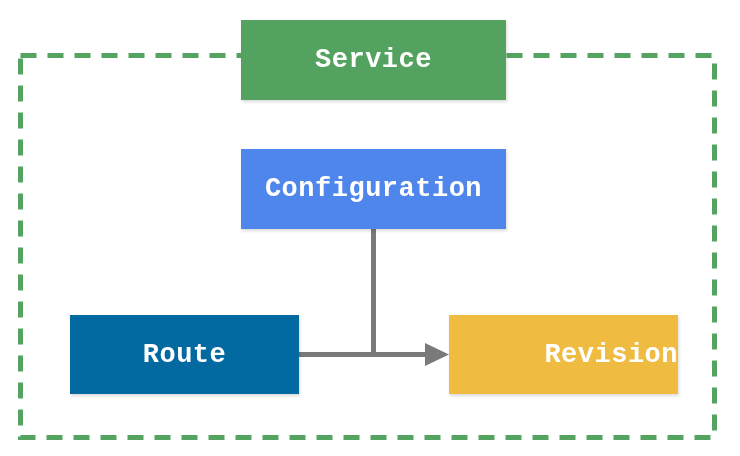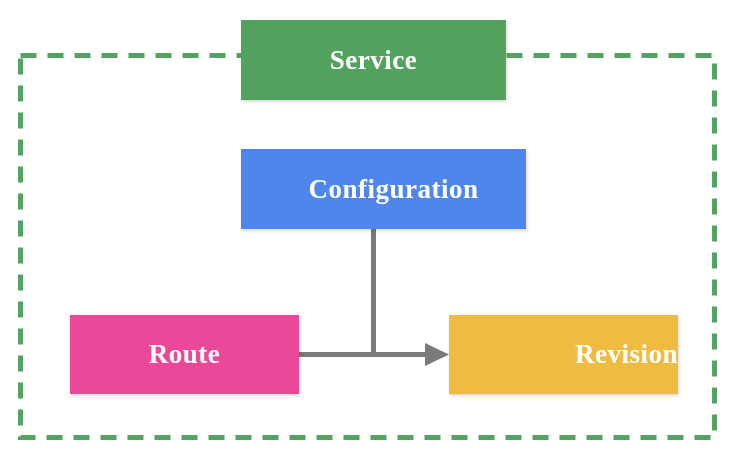--- a/index.html
+++ b/index.html
@@ -6,21 +6,21 @@
     margin: 0;
     padding: 0;
     background: #ffffff;
   }
   .canvas {
     position: relative;
     width: 740px;
     height: 456px;
     background: #ffffff;
     overflow: hidden;
-    font-family: Liberation Serif, serif;
+    font-family: Liberation Mono, monospace;
   }
   .connector-layer {
     position: absolute;
     left: 0;
     top: 0;
     width: 740px;
     height: 456px;
   }
   .node {
     position: absolute;
@@ -54,25 +54,25 @@
 
     <line x1="299" y1="354.5" x2="427" y2="354.5" stroke-width="5" style="stroke: rgb(122, 122, 122);"></line>
 
     <polygon points="425,343 425,366 449,354.5" style="fill: rgb(122, 122, 122);"></polygon>
   </svg>
 
   <div class="node node-service" style="background-color: rgb(84, 162, 95);">
     <span class="node-label">Service</span>
   </div>
 
-  <div class="node node-configuration" style="background-color: rgb(78, 134, 236); padding-left: 20px;">
+  <div class="node node-configuration" style="background-color: rgb(78, 134, 236);">
     <span class="node-label">Configuration</span>
   </div>
 
-  <div class="node node-route" style="background-color: #ec4899; align-items: center;">
+  <div class="node node-route" style="background-color: #0369a1; align-items: center;">
     <span class="node-label">Route</span>
   </div>
 
   <div class="node node-revision" style="background-color: rgb(239, 187, 65); justify-content: flex-end;">
     <span class="node-label">Revision</span>
   </div>
 
 </div>
 
 </body></html>

